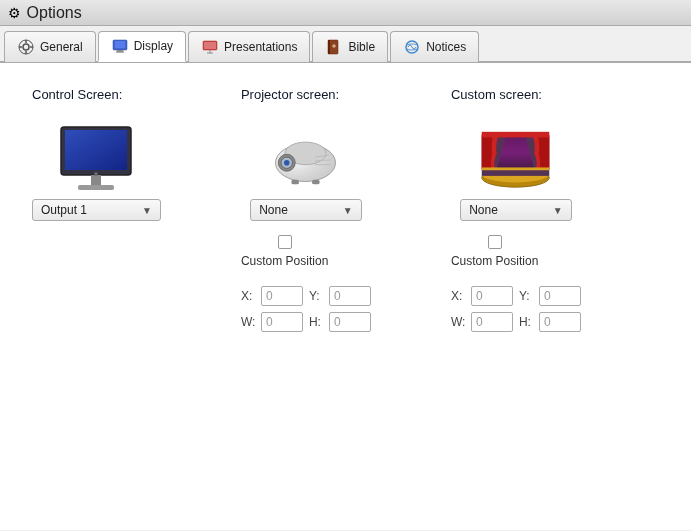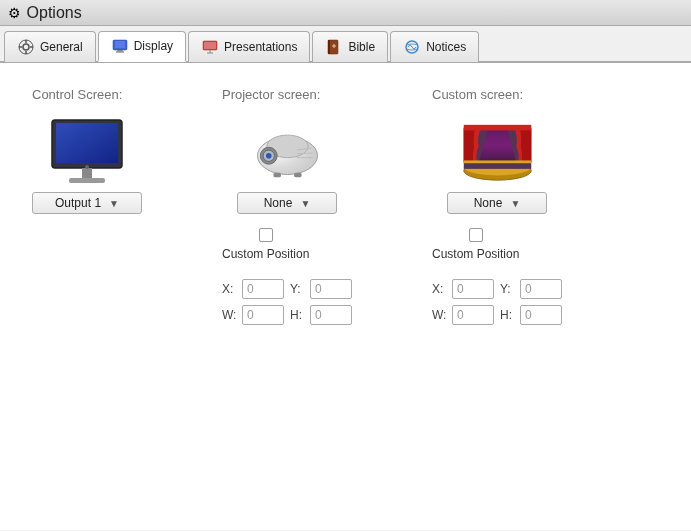--- a/index.html
+++ b/index.html
@@ -73,23 +73,23 @@
       align-items: flex-start;
     }
     .screen-section {
       display: flex;
       flex-direction: column;
       align-items: center;
       gap: 8px;
     }
     .screen-label {
       font-size: 13px;
-      color: #737373;
+      color: #0f172a;
       align-self: flex-start;
-      margin-bottom: 9px;
+      margin-bottom: 16px;
     }
     .screen-icon {
       width: 90px;
       height: 70px;
       display: flex;
       align-items: center;
       justify-content: center;
     }
     
     .monitor-img {
@@ -108,21 +108,22 @@
       display: flex;
       align-items: center;
       background: linear-gradient(to bottom, #f9f9f9, #e8e8e8);
       border: 1px solid #aaa;
       border-radius: 3px;
       padding: 3px 8px;
       cursor: pointer;
       font-size: 12px;
       color: #222;
       min-width: 100px;
-      justify-content: center;
+      justify-content: flex-start;
+      gap: 47px;
     }
     .dropdown-arrow {
       font-size: 10px;
       color: #555;
       margin-left: 8px;
     }
     .checkbox-row {
       display: flex;
       align-items: center;
       gap: 5px;

